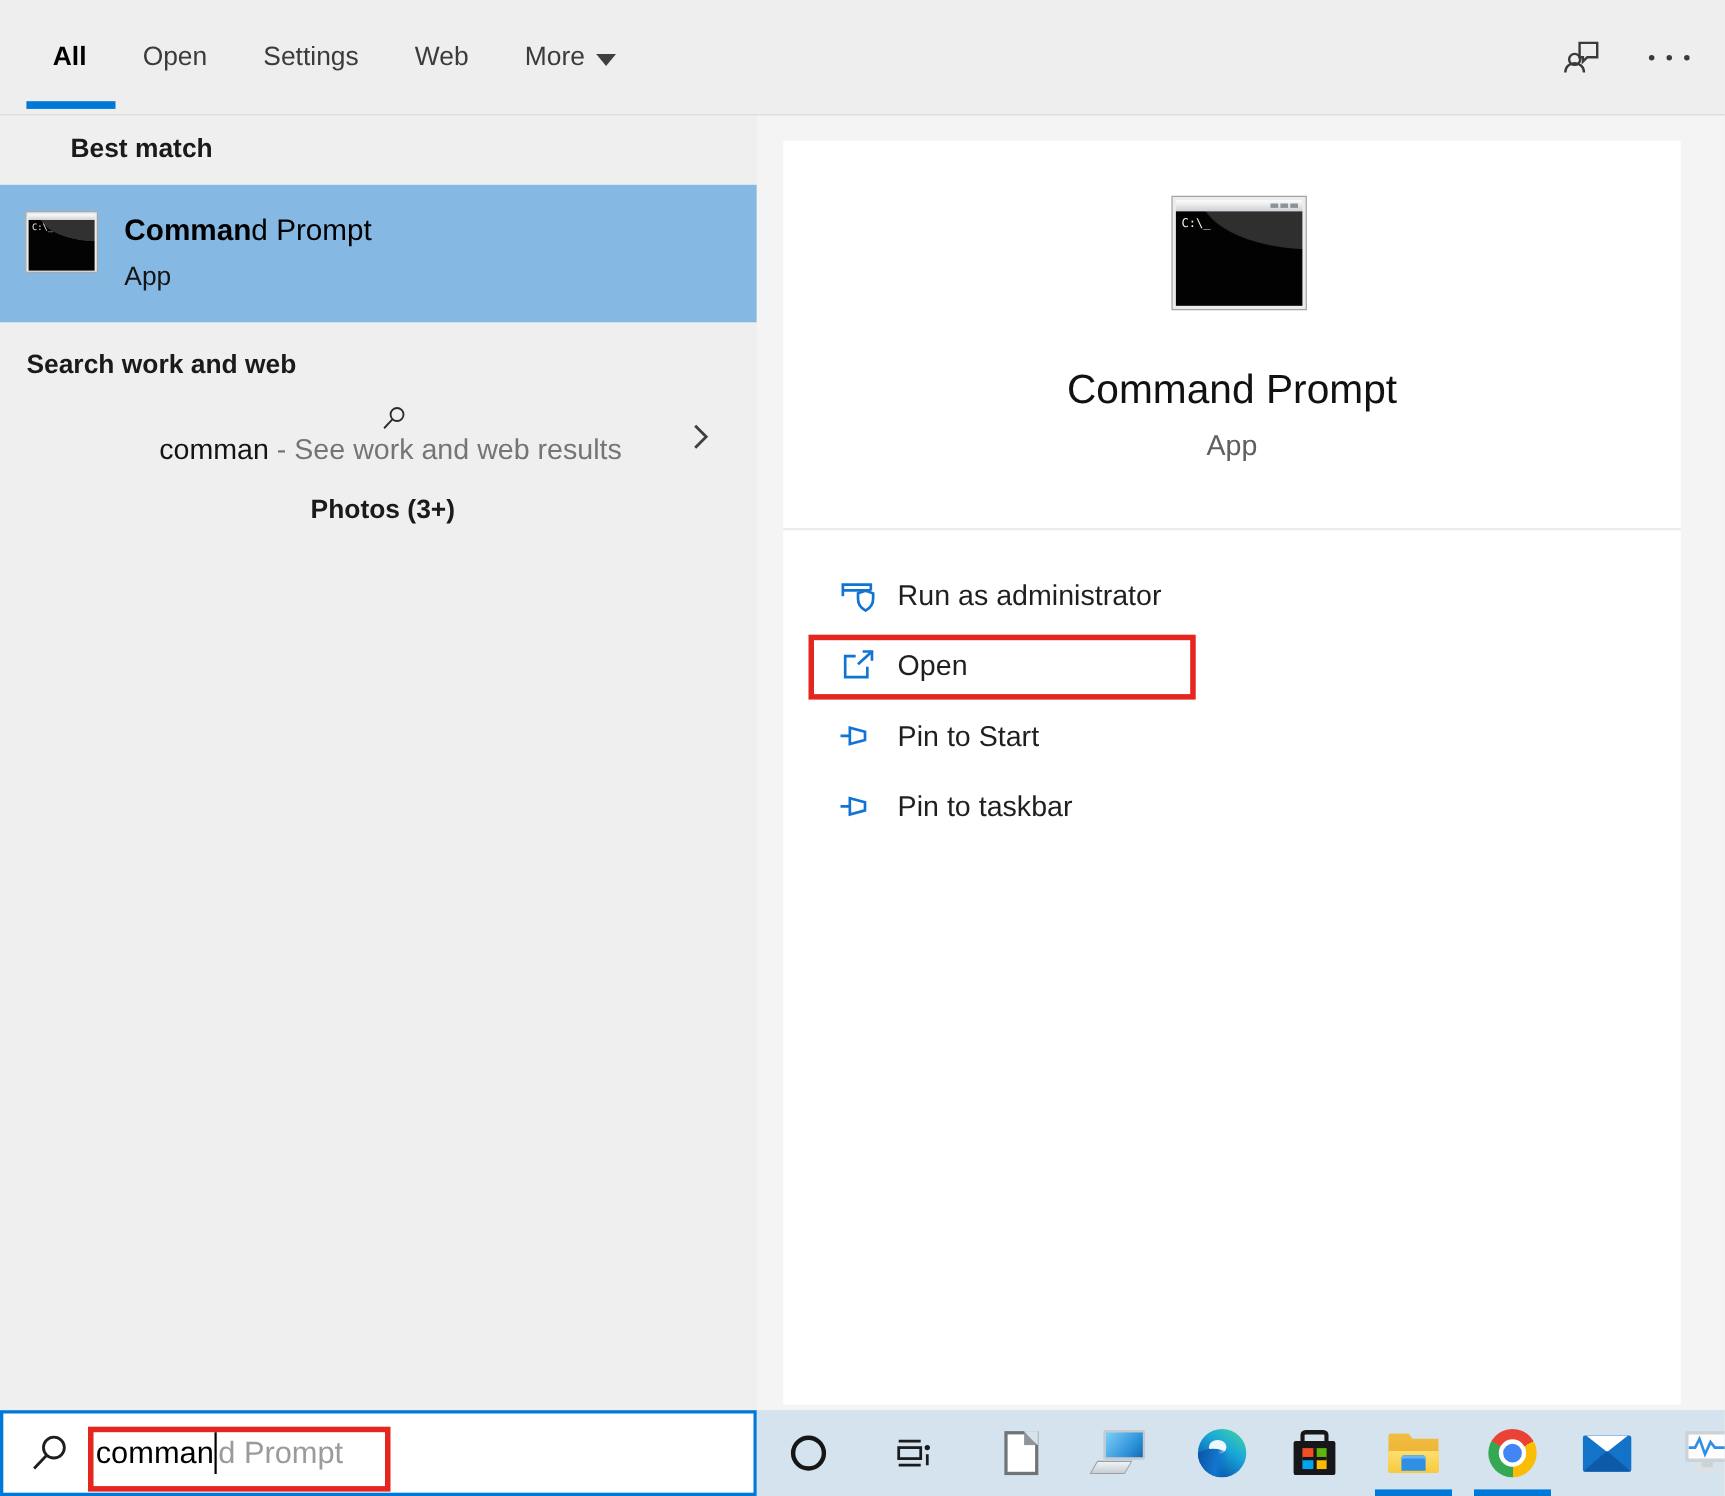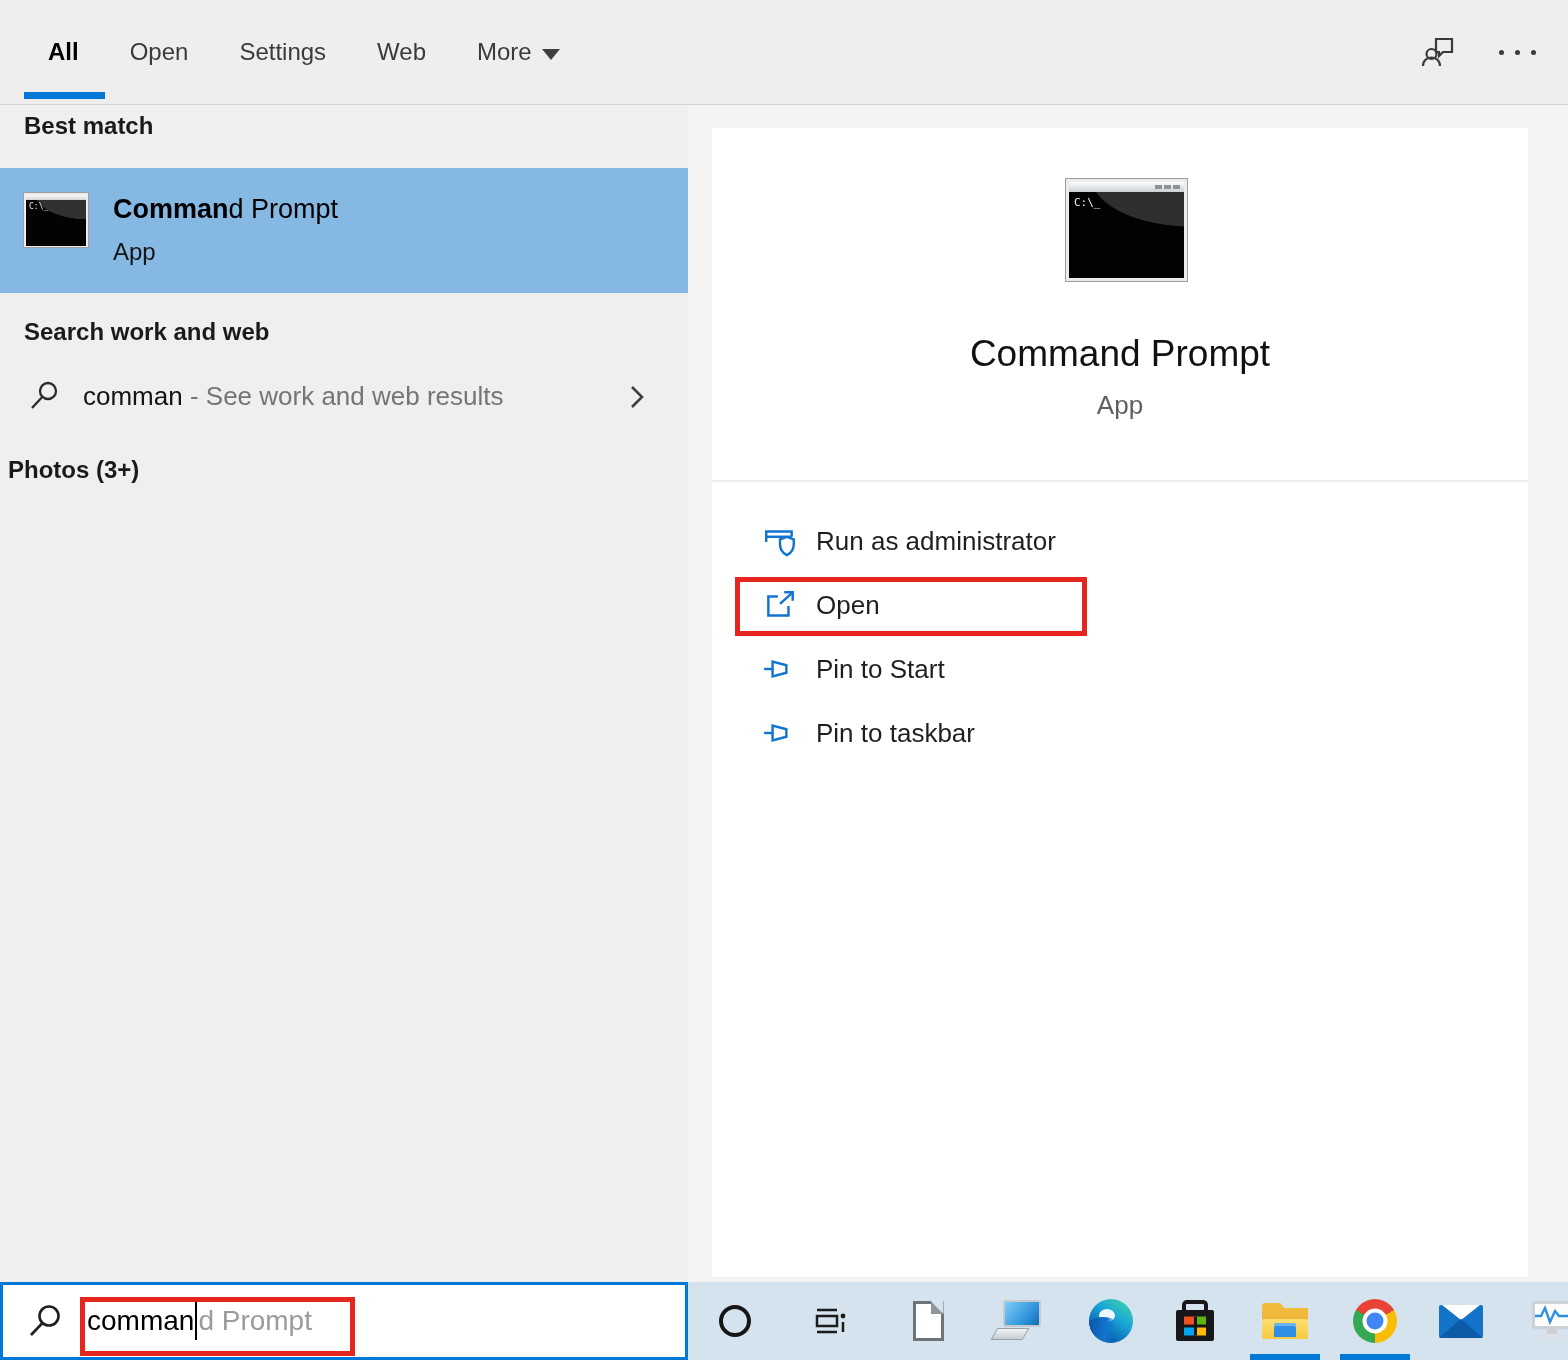--- a/index.html
+++ b/index.html
@@ -13,33 +13,33 @@
   .tab.active { color:#000; font-weight:bold; }
   .tab .caret { width:0; height:0; border-left:9px solid transparent; border-right:9px solid transparent; border-top:11px solid #3f3f3f; margin-top:4px; }
   .tab-underline { position:absolute; left:24px; top:92px; width:81px; height:7px; background:#0078d7; }
   .header-actions { position:absolute; right:28px; top:0; height:104px; display:flex; align-items:center; gap:38px; }
   .dots { display:flex; gap:11px; align-items:center; padding:10px 4px; }
   .dots i { width:5px; height:5px; border-radius:50%; background:#3a3a3a; }
 
   
   .left-panel { position:absolute; left:0; top:105px; width:688px; height:1177px; background:#efefef; }
   .section-label { position:absolute; left:24px; font-size:24px; font-weight:bold; color:#1a1a1a; }
-  .best-match-label { top:7px; }
+  .best-match-label { top:17px;margin-left:40px; }
   .best-match { position:absolute; left:0; top:63px; width:688px; height:125px; background:#85b8e3; }
   .bm-title { position:absolute; left:113px; top:26px; font-size:27px; color:#000; }
   .bm-title b { font-weight:bold; }
   .bm-type { position:absolute; left:113px; top:70px; font-size:24px; color:#151515; }
 
   
   .cmd-sm { position:absolute; left:23px; top:24px; width:66px; height:56px; background:#ececec; border:1px solid #9d9d9d; padding:2px; }
   .cmd-sm .cmd-tb { height:5px; background:linear-gradient(#fbfbfb,#cfd2d6); }
   .cmd-sm .cmd-body { height:46px; background:radial-gradient(ellipse 165% 105% at 105% -15%, #313131 54%, #030303 55%); color:#e8e8e8; font-family:"DejaVu Sans Mono",monospace; font-size:8px; padding:2px 0 0 3px; }
 
   .web-header { top:213px; }
-  .row { position:absolute; left:0; width:688px; display:flex; align-items:center; }
+  .row { position:absolute; left:0; width:688px; display:flex; align-items:center;flex-direction:column; }
   .web-row { top:263px; height:56px; }
   .web-row .mag { margin-left:27px; }
   .web-row .txt { margin-left:22px; font-size:26px; color:#141414; }
   .web-row .txt .suffix { color:#757575; }
   .web-row .chev { position:absolute; right:42px; top:15px; }
   .group-row { height:40px; padding-left:8px; font-size:24px; font-weight:bold; color:#1a1a1a; }
   .g0 { top:345px; } .g1 { top:407px; } .g2 { top:469px; }
 
   
   .right-panel { position:absolute; left:688px; top:105px; width:880px; height:1177px; background:#f4f4f4; }

